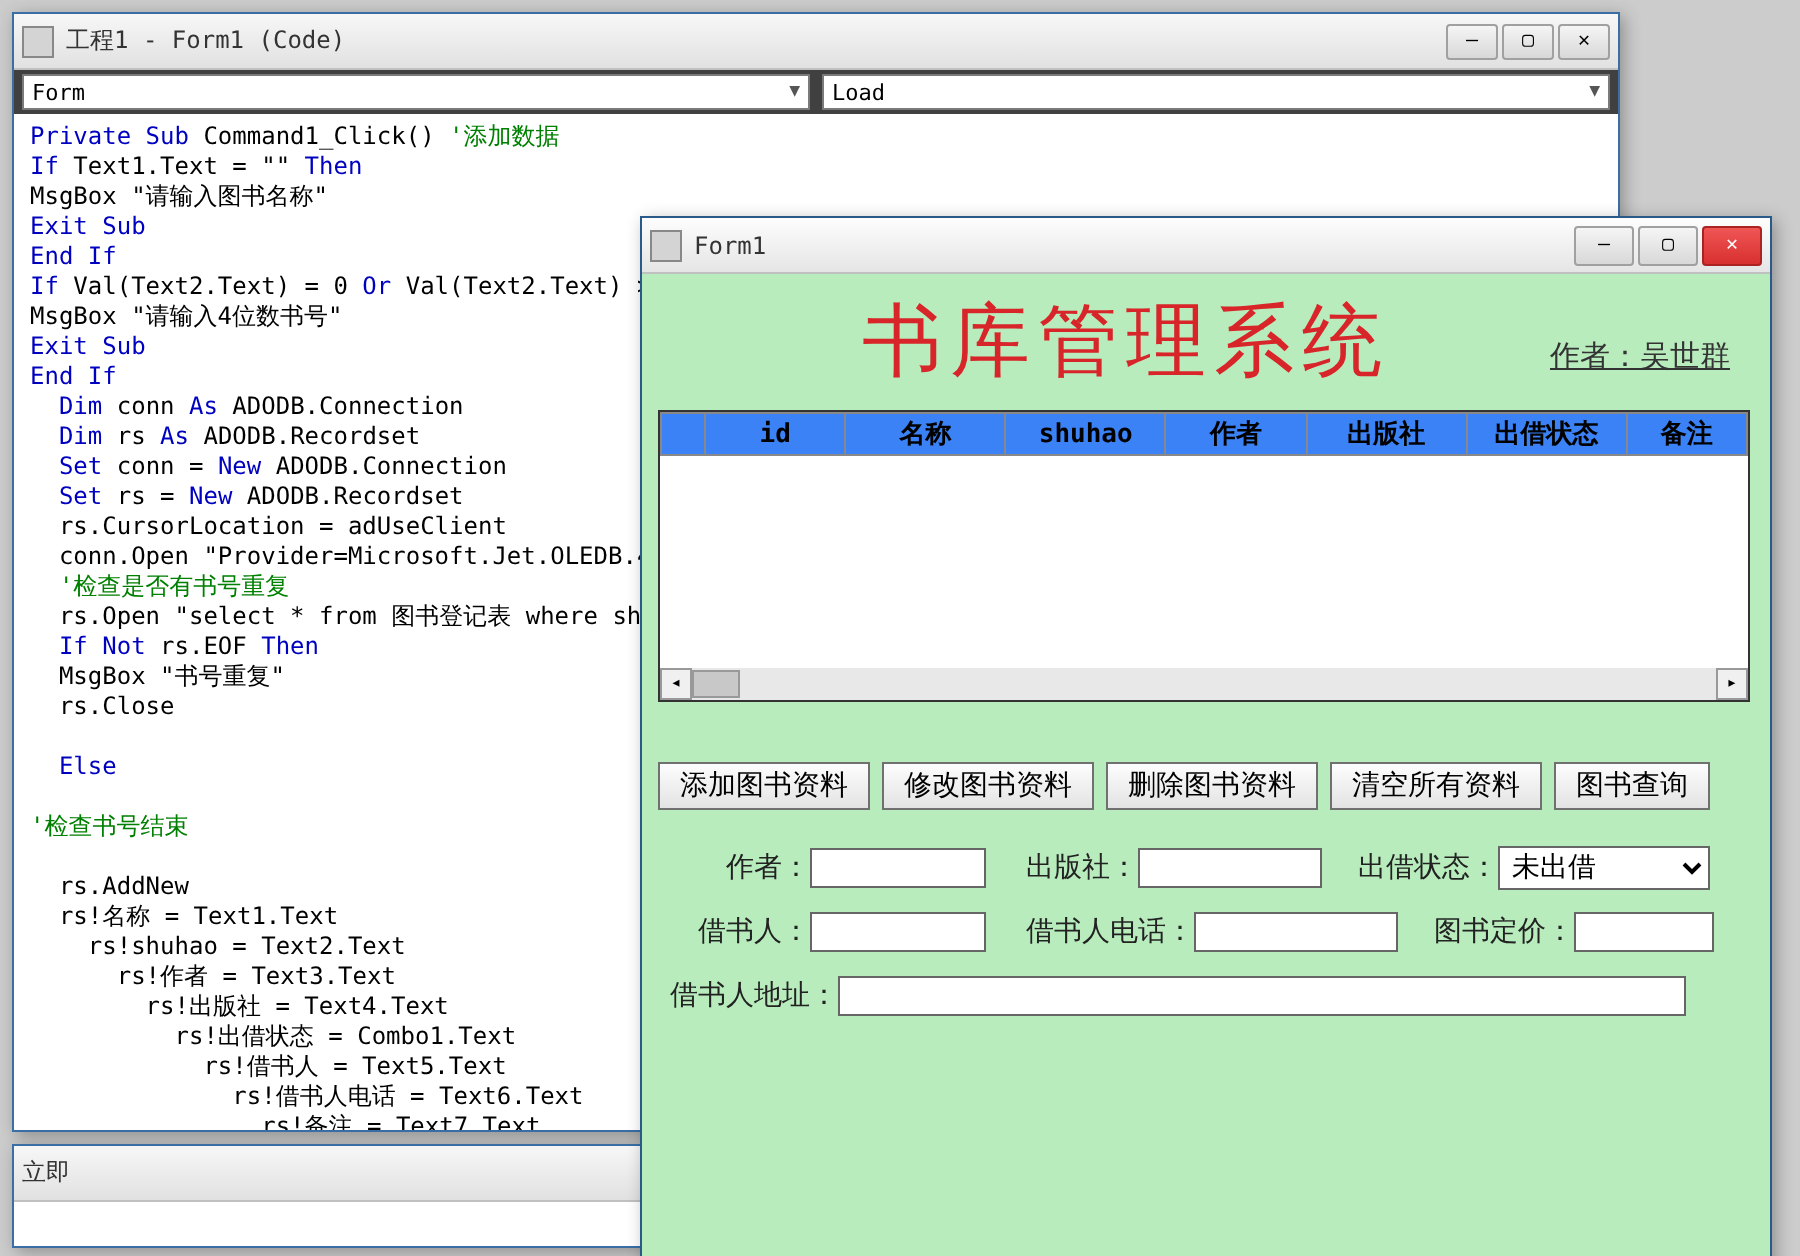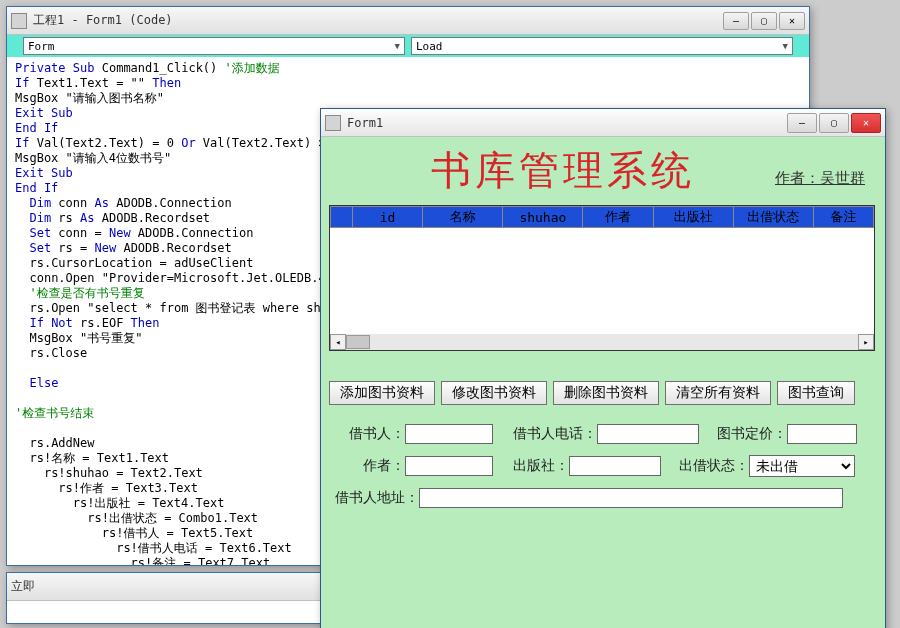--- a/index.html
+++ b/index.html
@@ -9,21 +9,21 @@
 .window { position: absolute; background: #fff; border: 1px solid #3a6ea5; box-shadow: 2px 2px 8px rgba(0,0,0,0.3); }
 .titlebar { height: 28px; background: linear-gradient(to bottom, #f7f7f7, #e1e1e1); border-bottom: 1px solid #c0c0c0; display: flex; align-items: center; padding: 0 4px; }
 .titlebar .icon { width: 16px; height: 16px; margin-right: 6px; background: #d4d4d4; border: 1px solid #888; }
 .titlebar .title { flex: 1; font-size: 12px; color: #333; }
 .winbtns { display: flex; gap: 2px; }
 .winbtn { width: 26px; height: 18px; border: 1px solid #a0a0a0; background: linear-gradient(to bottom, #f5f5f5, #d8d8d8); border-radius: 2px; display: flex; align-items: center; justify-content: center; font-size: 10px; cursor: pointer; }
 .winbtn.close2 { background: linear-gradient(to bottom, #f05555, #d83030); border-color: #a22; color: #fff; width: 44px; }
 
 
 #code-window { left: 6px; top: 6px; width: 804px; height: 560px; }
-.code-toolbar { height: 22px; background: #5eead4; display: flex; padding: 2px 16px; gap: 6px; }
+.code-toolbar { height: 22px; background: #404040; display: flex; padding: 2px 4px; gap: 6px; }
 .code-dropdown { flex: 1; height: 18px; border: 1px solid #7a7a7a; background: #fff; font-size: 11px; padding: 1px 4px; display: flex; align-items: center; justify-content: space-between; }
 .code-dropdown .arrow { font-size: 9px; color: #555; }
 .code-body { height: calc(100% - 50px); overflow: scroll; padding: 4px 0; background: #fff; }
 .code-body::-webkit-scrollbar { width: 16px; height: 16px; }
 .code-body::-webkit-scrollbar-track { background: #f0f0f0; }
 .code-body::-webkit-scrollbar-thumb { background: #c0c0c0; border: 1px solid #a0a0a0; }
 .code-line { font-family: "SimSun", monospace; font-size: 12px; line-height: 15px; white-space: pre; padding-left: 8px; }
 .kw-blue { color: #0000c0; }
 .kw-green { color: #008000; }
 .kw-black { color: #000; }
@@ -37,21 +37,21 @@
 #form-window .titlebar { background: linear-gradient(to bottom, #fdfdfd, #e5e5e5); }
 #form-window .winbtns .winbtn { width: 30px; height: 20px; }
 .form-body { position: relative; background: #b8ecbd; height: calc(100% - 28px); padding: 8px 6px 6px 6px; }
 .app-title { font-family: "SimSun", serif; font-size: 40px; color: #d8252a; text-align: center; position: absolute; left: 110px; top: 6px; letter-spacing: 4px; }
 .app-author { position: absolute; right: 20px; top: 32px; font-size: 15px; color: #333; text-decoration: underline; }
 
 
 .grid-wrap { position: absolute; left: 8px; top: 68px; width: 546px; height: 146px; border: 1px solid #333; background: #fff; }
 .grid-table { width: 100%; border-collapse: collapse; font-size: 13px; }
 .grid-table th, .grid-table td { border: 1px solid #888; padding: 1px 4px; background: #b8ecbd; height: 18px; }
-.grid-table th { background: #1d4ed8; font-weight: normal; text-align: center; }
+.grid-table th { background: #3b82f6; font-weight: bold; text-align: center; }
 .grid-table td.num { text-align: right; }
 .grid-table td.txt { text-align: left; }
 .grid-scroll { position: absolute; left: 0; bottom: 0; width: 100%; height: 16px; background: #e8e8e8; display: flex; align-items: center; }
 .grid-scroll .arr { width: 16px; height: 16px; border: 1px solid #999; background: #f0f0f0; display: flex; align-items: center; justify-content: center; font-size: 9px; }
 .grid-scroll .thumb { width: 24px; height: 14px; background: #c8c8c8; border: 1px solid #999; margin-left: 0; }
 .grid-scroll .track { flex: 1; }
 
 
 .btn-row { position: absolute; left: 8px; top: 244px; display: flex; gap: 6px; }
 .fbtn { height: 24px; padding: 0 10px; border: 1px solid #707070; background: linear-gradient(to bottom, #fdfdfd, #e3e3e3); font-size: 14px; font-family: "SimSun"; cursor: pointer; }
@@ -184,40 +184,40 @@
     <div class="btn-row">
       <button class="fbtn">添加图书资料</button>
       <button class="fbtn">修改图书资料</button>
       <button class="fbtn">删除图书资料</button>
       <button class="fbtn">清空所有资料</button>
       <button class="fbtn">图书查询</button>
     </div>
 
     <div class="fields">
       <div class="frow">
-        <span class="flabel" style="margin-left:14px">借书人：</span>
-        <input class="finput" style="width: 88px;">
-        <span style="width:20px"></span>
-        <span class="flabel">借书人电话：</span>
-        <input class="finput" style="width: 102px;">
-        <span style="width:18px"></span>
-        <span class="flabel">图书定价：</span>
-        <input class="finput" style="width: 70px;">
-      </div>
-      <div class="frow">
         <span class="flabel" style="margin-left:28px">作者：</span>
         <input class="finput" style="width: 88px;">
         <span style="width:20px"></span>
         <span class="flabel">出版社：</span>
         <input class="finput" style="width: 92px;">
         <span style="width:18px"></span>
         <span class="flabel">出借状态：</span>
         <select class="fselect" style="width:106px">
           <option>未出借</option>
         </select>
       </div>
       <div class="frow">
+        <span class="flabel" style="margin-left:14px">借书人：</span>
+        <input class="finput" style="width: 88px;">
+        <span style="width:20px"></span>
+        <span class="flabel">借书人电话：</span>
+        <input class="finput" style="width: 102px;">
+        <span style="width:18px"></span>
+        <span class="flabel">图书定价：</span>
+        <input class="finput" style="width: 70px;">
+      </div>
+      <div class="frow">
         <span class="flabel">借书人地址：</span>
         <input class="finput" style="width: 424px;">
       </div>
     </div>
   </div>
 </div>
 
 </body></html>

